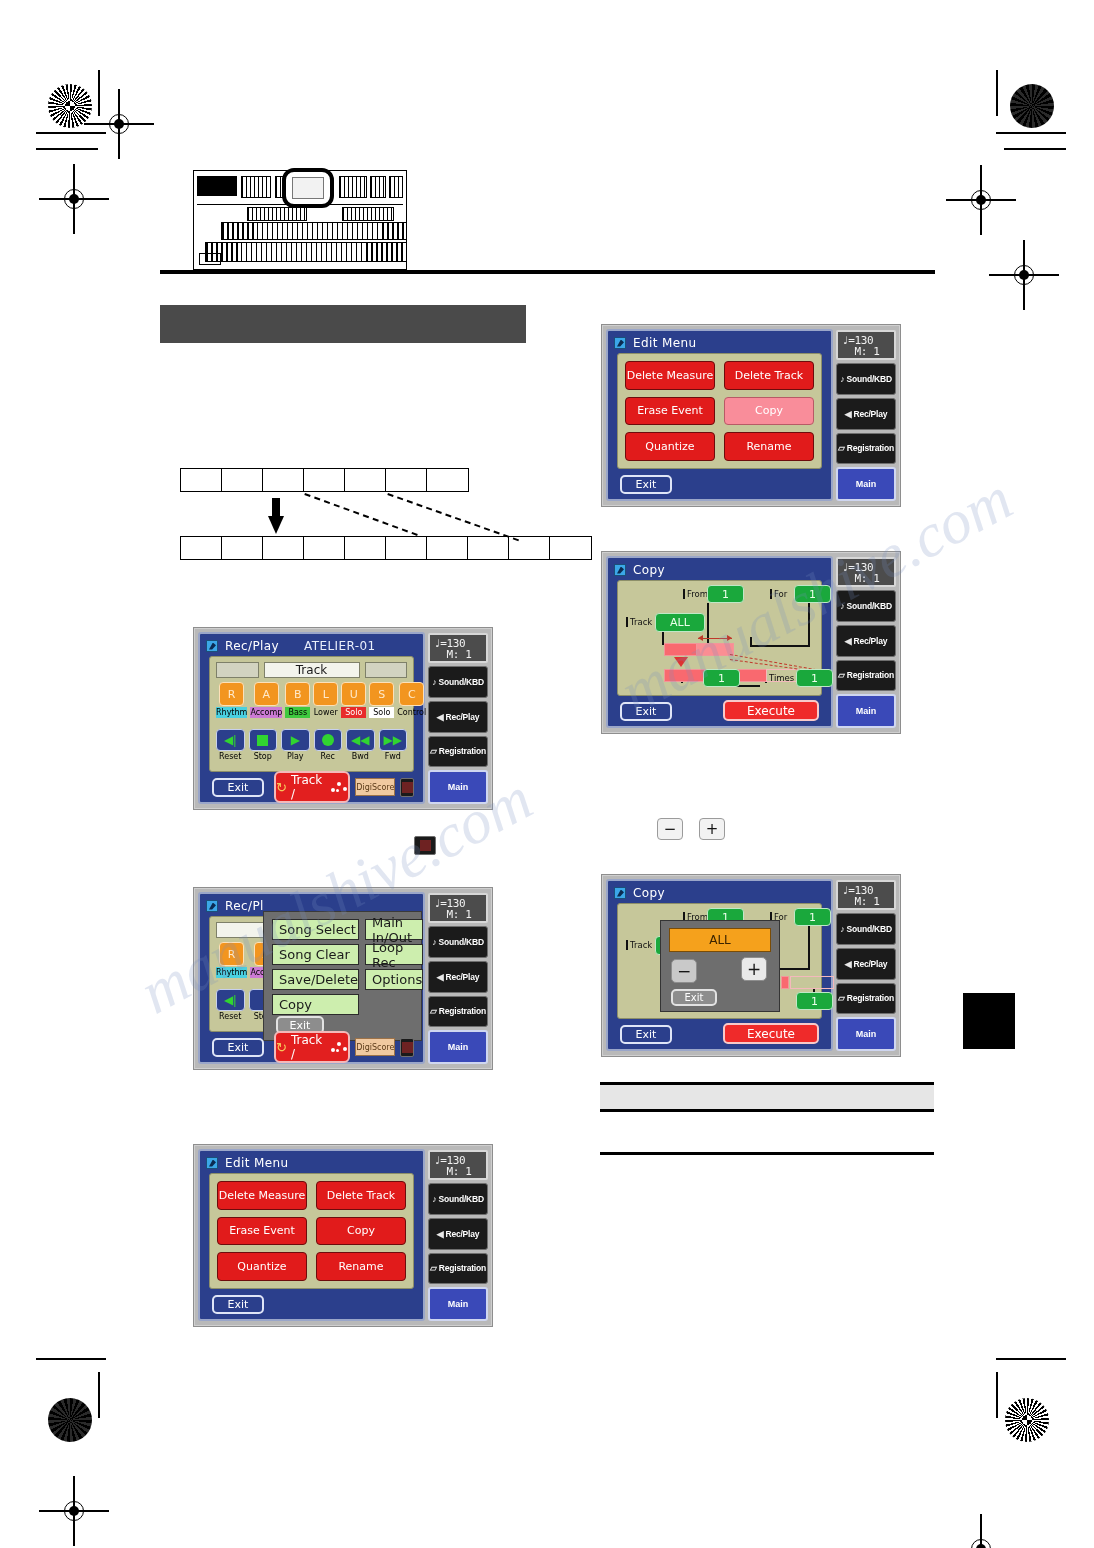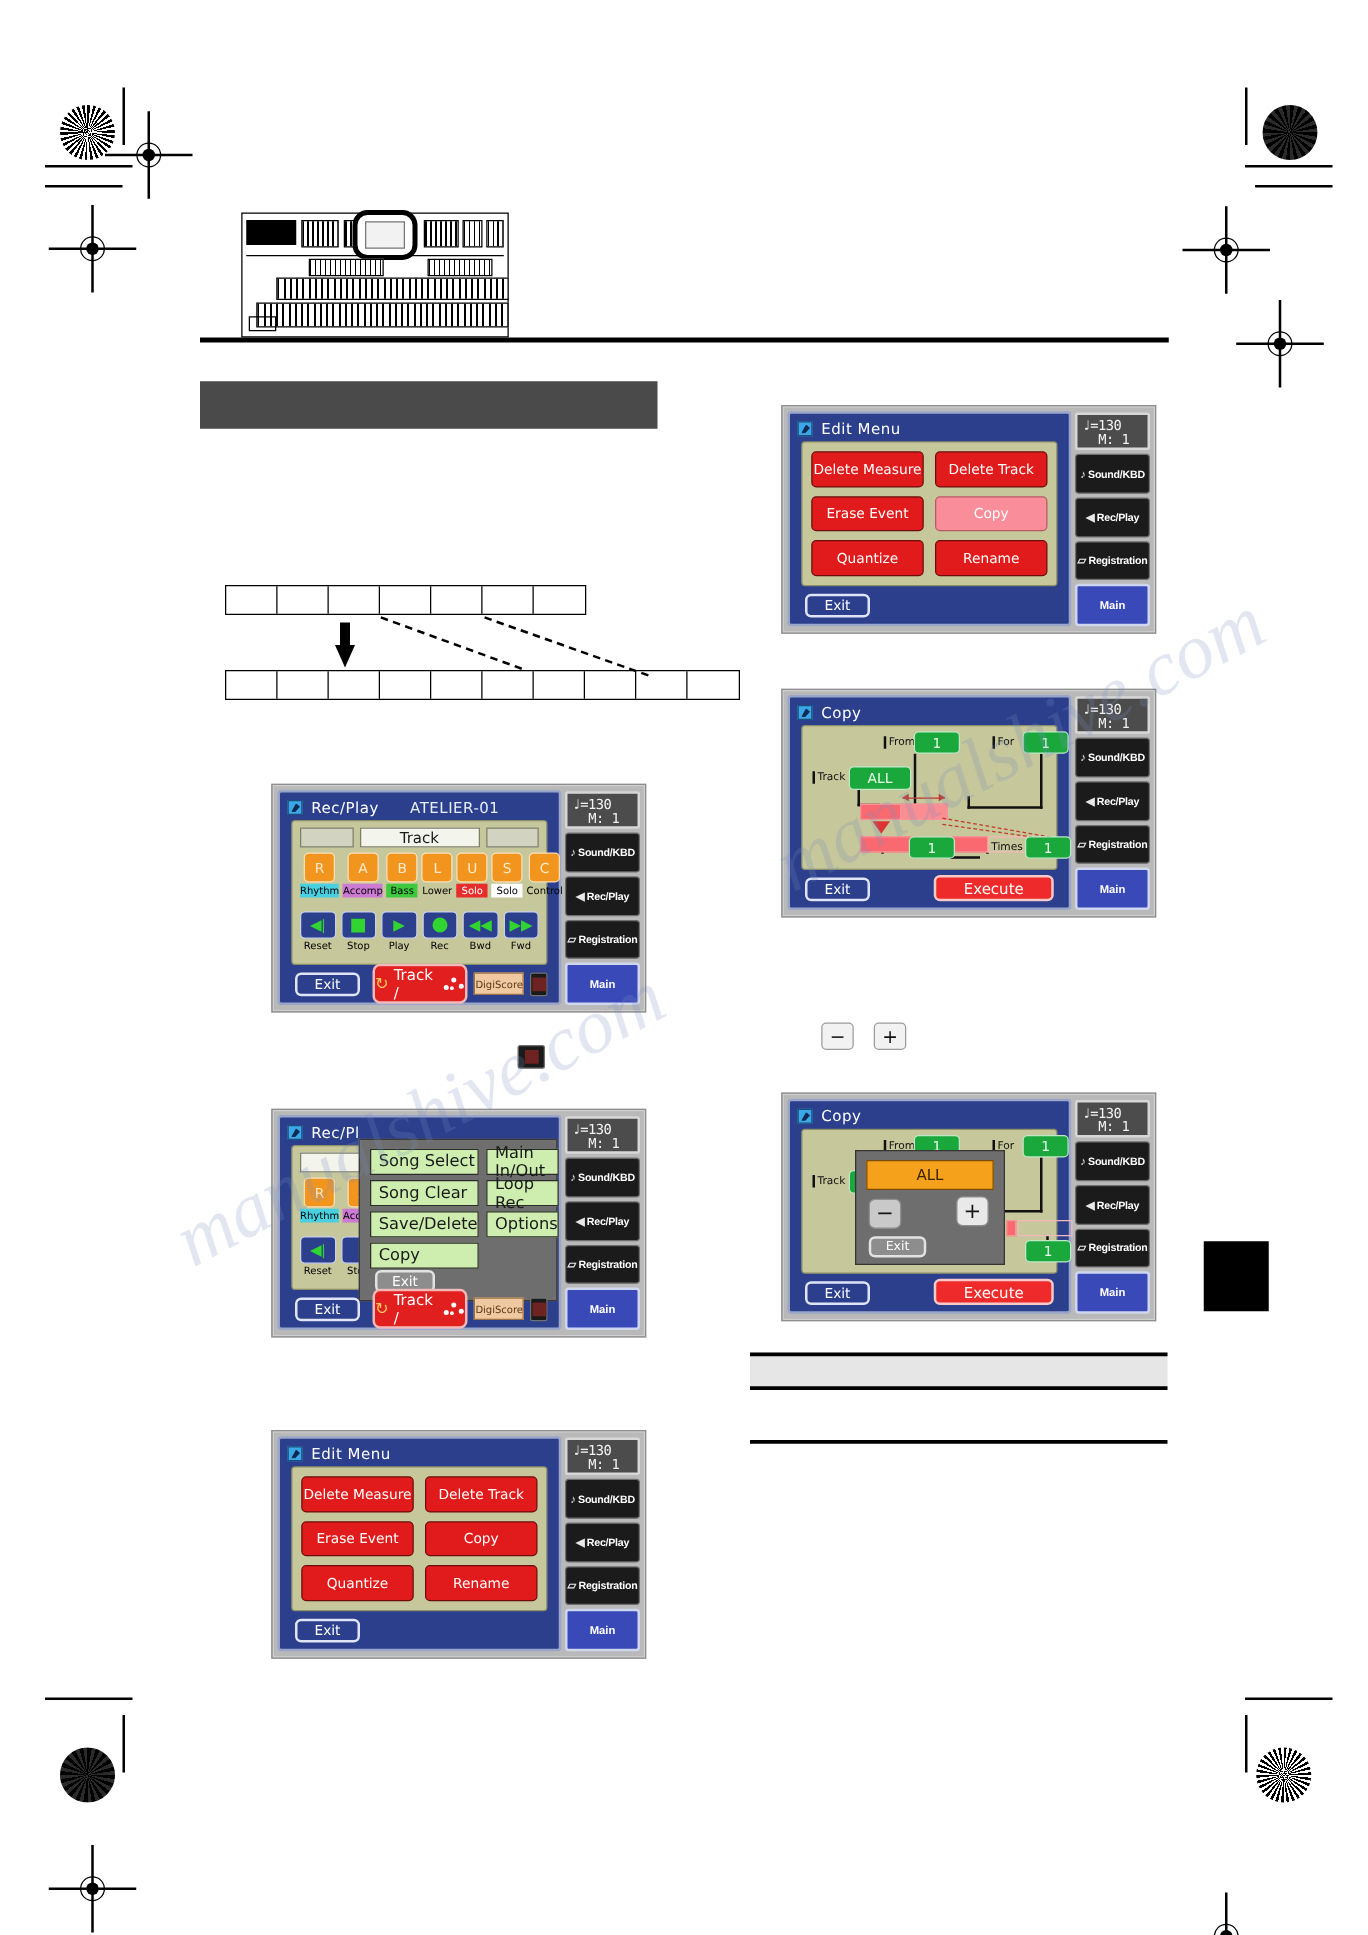--- a/index.html
+++ b/index.html
@@ -65,21 +65,20 @@
   .dashline { position:absolute; height:0; border-top:2.5px dashed #000; transform-origin:0 0; }
 
   
   .screen {
     position:absolute;
     background:#b9b9b9;
     border:1px solid #8e8e8e;
     display:flex;
     padding:4px 4px 5px 4px;
     box-shadow:0 0 0 1px #cfcfcf inset;
-    margin-left:24px;
   }
   .screen-main {
     flex:1 1 auto;
     background:#2b3f8c;
     border:2px solid #9aa6c9;
     border-radius:3px;
     position:relative;
     padding:3px;
   }
   .scr-title {

